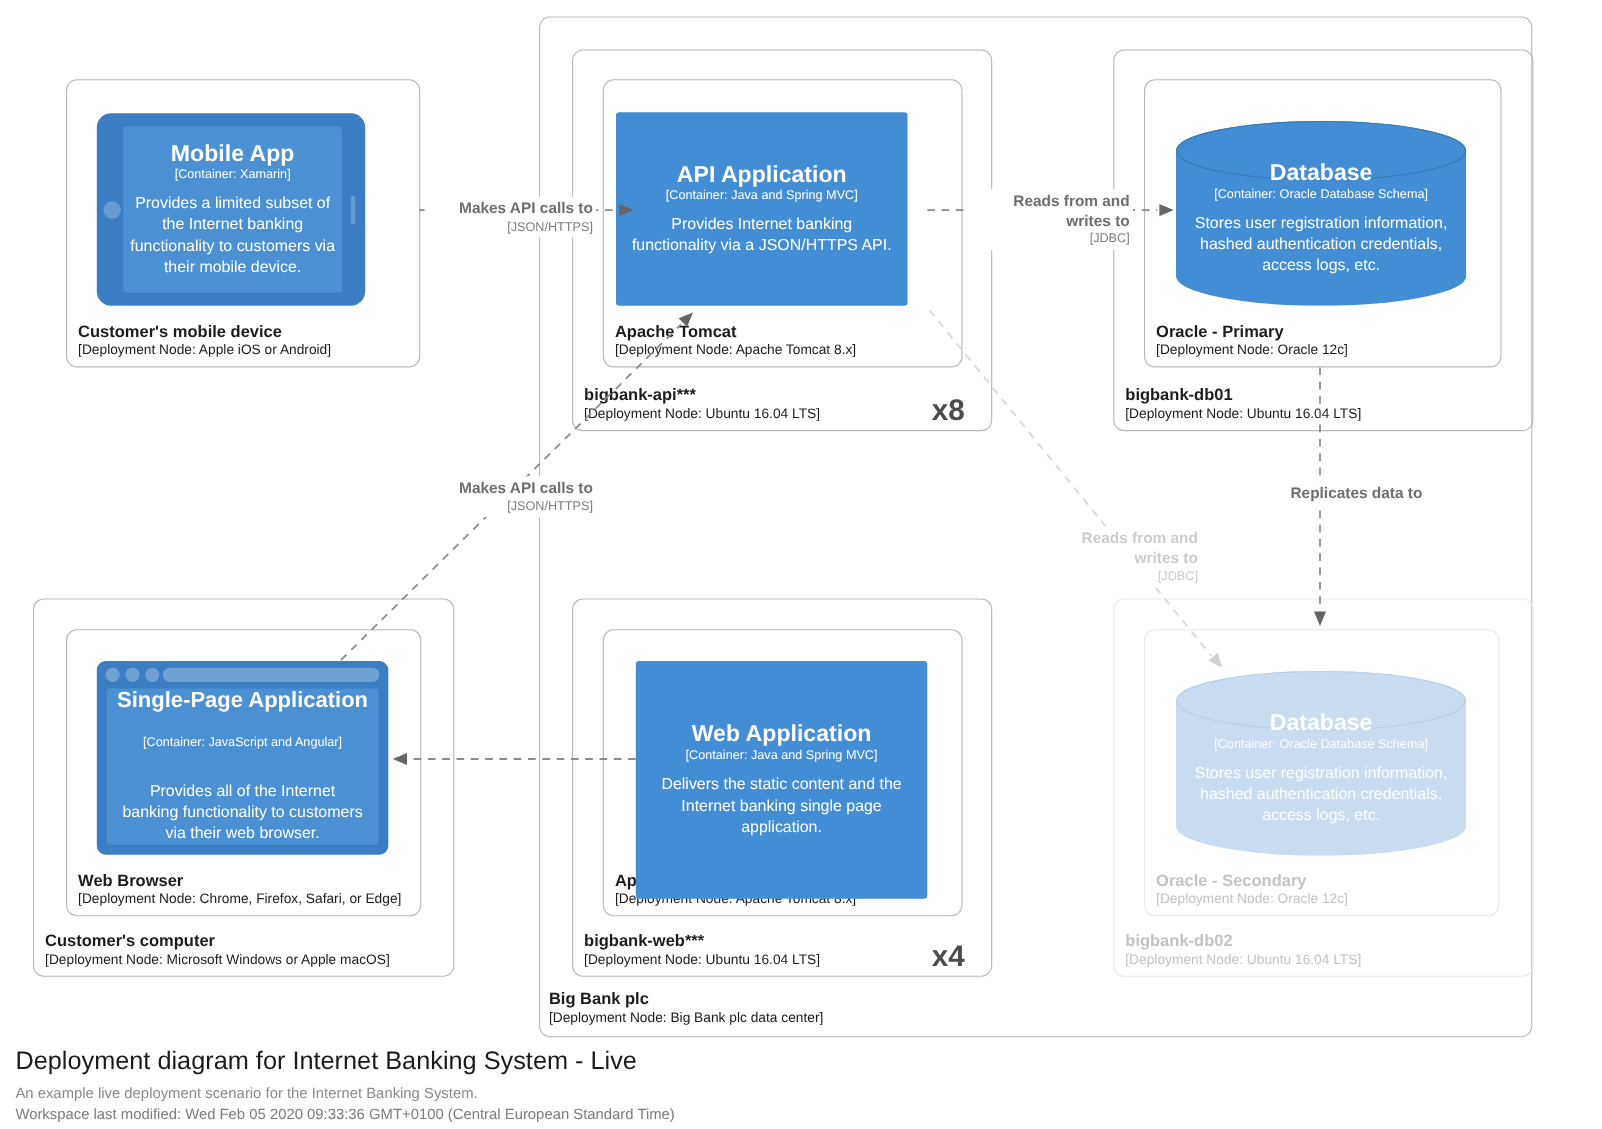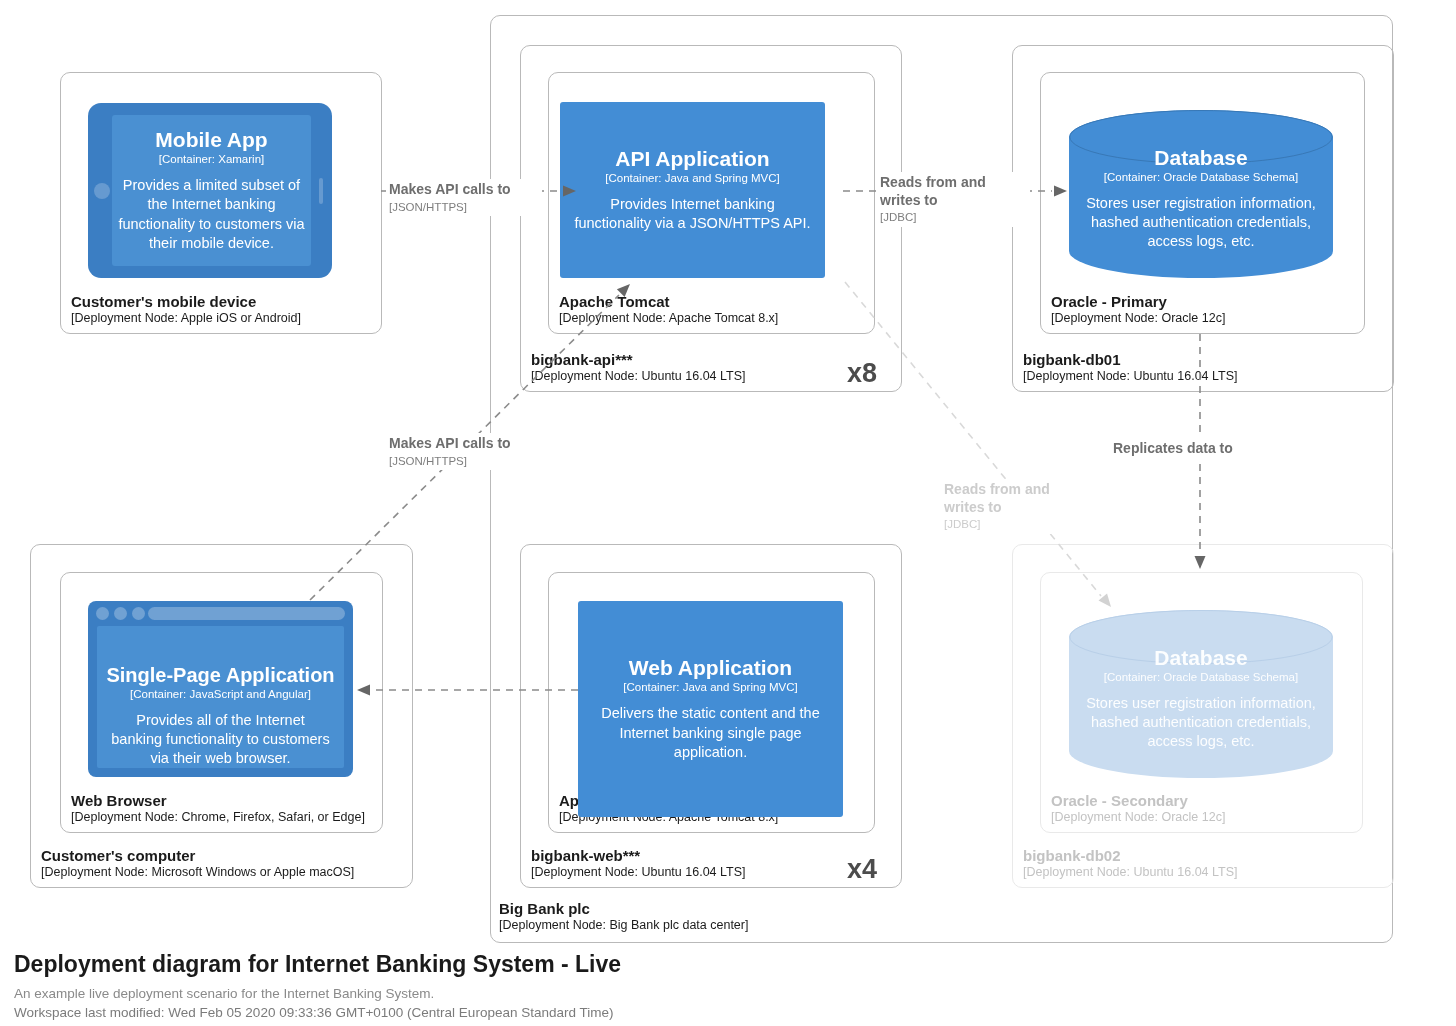--- a/index.html
+++ b/index.html
@@ -29,43 +29,43 @@
   .tablet .screen{position:absolute;left:24px;top:12px;right:21px;bottom:12px;background:var(--screen_blue);border-radius:3px;
                   display:flex;flex-direction:column;align-items:center;justify-content:center;text-align:center;}
   .cam{position:absolute;left:6px;top:50%;margin-top:-8px;width:16px;height:16px;border-radius:50%;background:rgba(255,255,255,.22);}
   .tab-btn{position:absolute;right:9px;top:50%;margin-top:-13px;width:4px;height:26px;border-radius:2px;background:rgba(255,255,255,.22);}
 
   
   .browser{background:var(--frame_blue);border-radius:8px;}
   .browser .dot{position:absolute;top:6px;width:13px;height:13px;border-radius:50%;background:rgba(255,255,255,.27);}
   .browser .addressbar{position:absolute;left:60px;right:8px;top:6px;height:13px;border-radius:6.5px;background:rgba(255,255,255,.27);}
   .browser .viewport{position:absolute;left:9px;right:9px;top:25px;bottom:9px;background:var(--screen_blue);border-radius:2px;
-                     display:flex;flex-direction:column;align-items:center;justify-content:flex-end;text-align:center;}
+                     display:flex;flex-direction:column;align-items:center;justify-content:space-between;text-align:center;}
 
   
   .cyl{position:absolute;z-index:1;}
   .cyl svg{position:absolute;left:0;top:0;}
   .cyl-text{position:absolute;left:0;right:0;top:36px;bottom:0;color:#fff;text-align:center;}
   .cyl.faded .cyl-text{color:rgba(255,255,255,.95);}
 
   
   .rel-overlay{position:absolute;left:0;top:0;z-index:2;pointer-events:none;}
   .rline{stroke:var(--line_gray);stroke-width:1.6;stroke-dasharray:7 6;fill:none;}
   .rline.faded{stroke:var(--line_faded);}
   .ahead{fill:var(--arrow_gray);}
   .ahead.faded{fill:#d2d2d2;}
-  .rel-label{position:absolute;z-index:3;background:#fff;text-align:left;padding:2px 3px;}
+  .rel-label{position:absolute;z-index:3;background:#fff;text-align:right;padding:2px 3px;}
   .rel-name{font-size:14px;font-weight:bold;color:var(--rel_text);line-height:1.25;}
   .rel-tech{font-size:11.5px;color:#7e7e7e;line-height:1.3;margin-top:1px;}
   .rel-label.faded .rel-name{color:var(--rel_text_faded);}
   .rel-label.faded .rel-tech{color:var(--rel_text_faded);}
 
   
   .footer{position:absolute;left:14px;top:951px;z-index:1;}
-  .diagram-title{font-size:23px;font-weight:bold;color:var(--page_title);line-height:1.2;}
+  .diagram-title{font-size:23px;font-weight:normal;color:var(--page_title);line-height:1.2;}
   .diagram-sub{font-size:13.5px;color:var(--page_sub);margin-top:6px;line-height:1.3;}
   .diagram-mod{font-size:13.5px;color:#7b7b7b;margin-top:2px;line-height:1.3;}
 </style>
 </head>
 <body>
 
 <div class="stage">
 
   <div class="node" style="left:490px;top:15px;width:901px;height:926px;">
     <div class="node-label" style="left:8px;bottom:8px;">

